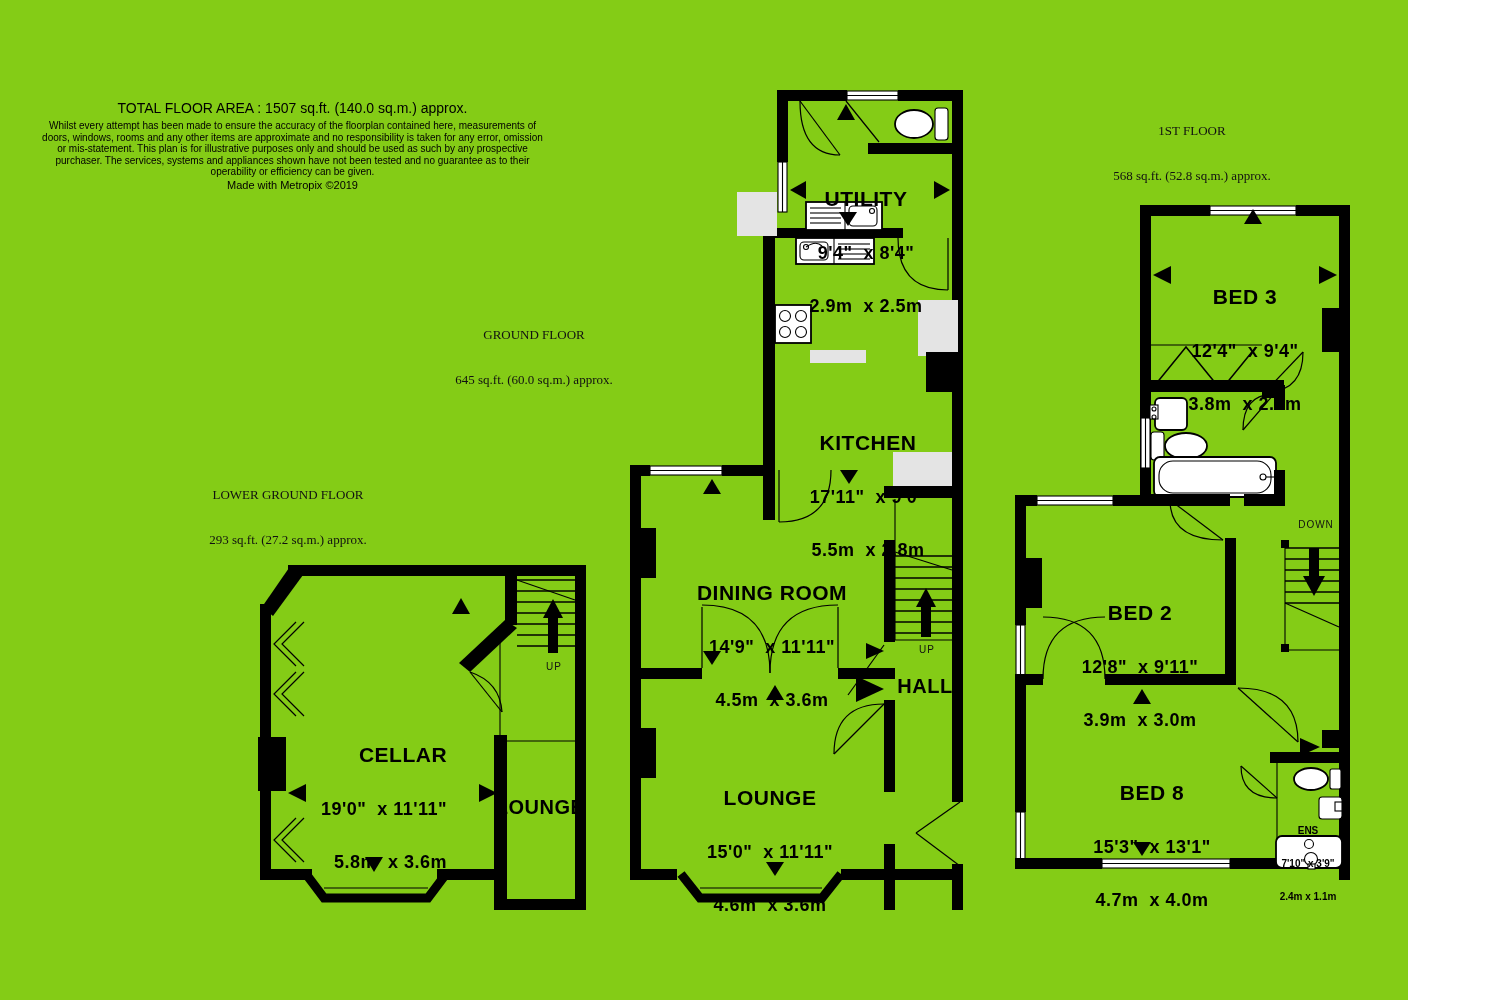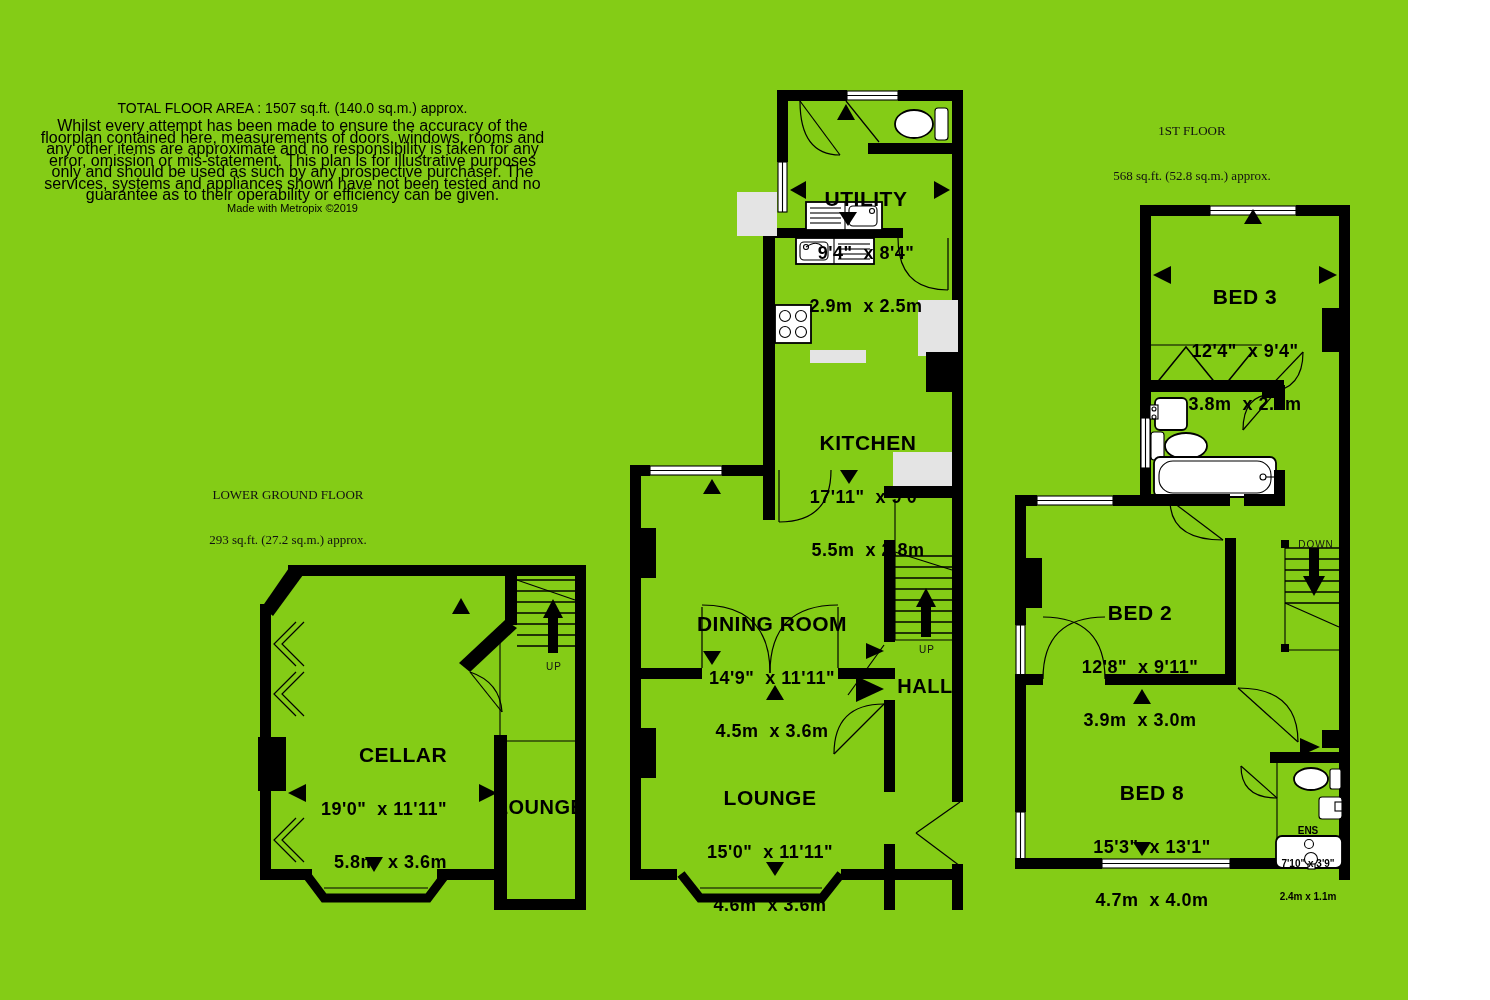--- a/index.html
+++ b/index.html
@@ -9,21 +9,21 @@
   .lbl{position:absolute;transform:translateX(-50%);text-align:center;white-space:pre;}
   .room-label{font-weight:bold;line-height:1.06;}
   .room-label .rn{font-size:21px;letter-spacing:.5px;}
   .room-label .rd{font-size:18px;letter-spacing:.5px;}
   .floor-label{font-size:13px;line-height:1.15;color:#111;font-family:Liberation Serif, serif;}
   .big-name{font-weight:bold;font-size:20px;letter-spacing:.5px;}
   .stair-txt{font-size:10px;letter-spacing:1px;color:#111;}
   .ens-label{font-weight:bold;font-size:10px;line-height:1.1;}
   #header-block{position:absolute;left:40px;top:100px;width:505px;text-align:center;}
   #header-block .ht{font-size:14px;margin-bottom:4px;}
-  #header-block .hd{font-size:16px;line-height:11.5px;}
+  #header-block .hd{font-size:10px;line-height:11.5px;}
   #header-block .hc{font-size:11px;margin-top:1px;}
   
   .w{fill:#000;}
   .thin{stroke:#000;stroke-width:1.5;fill:none;}
   .hair{stroke:#000;stroke-width:1.1;fill:none;}
   .door{stroke:#000;stroke-width:1.2;fill:none;}
   .fix{fill:#fff;stroke:#000;stroke-width:1.8;}
   .fix2{fill:#fff;stroke:#000;stroke-width:1.1;}
   .gray{fill:#e4e4e4;}
   .tri{fill:#000;}
@@ -335,36 +335,40 @@
   <div id="header-block">
     <div class="ht">TOTAL FLOOR AREA : 1507 sq.ft. (140.0 sq.m.) approx.</div>
     <div class="hd">Whilst every attempt has been made to ensure the accuracy of the floorplan contained here, measurements of doors, windows, rooms and any other items are approximate and no responsibility is taken for any error, omission or mis-statement. This plan is for illustrative purposes only and should be used as such by any prospective purchaser. The services, systems and appliances shown have not been tested and no guarantee as to their operability or efficiency can be given.</div>
     <div class="hc">Made with Metropix ©2019</div>
   </div>
 
   <div class="lbl floor-label" style="left:288px;top:458px;">
     <div>LOWER GROUND FLOOR</div>
     <div>293 sq.ft. (27.2 sq.m.) approx.</div>
   </div>
+  <div class="lbl floor-label" style="left:534px;top:298px;">
+    <div>GROUND FLOOR</div>
+    <div>645 sq.ft. (60.0 sq.m.) approx.</div>
+  </div>
   <div class="lbl floor-label" style="left:1192px;top:94px;">
     <div>1ST FLOOR</div>
     <div>568 sq.ft. (52.8 sq.m.) approx.</div>
   </div>
 
   <div class="lbl room-label" style="left:866px;top:154px;">
     <div class="rn">UTILITY</div>
     <div class="rd">9'4"  x 8'4"</div>
     <div class="rd">2.9m  x 2.5m</div>
   </div>
   <div class="lbl room-label" style="left:868px;top:398px;">
     <div class="rn">KITCHEN</div>
     <div class="rd">17'11"  x 9'0"</div>
     <div class="rd">5.5m  x 2.8m</div>
   </div>
-  <div class="lbl room-label" style="left:772px;top:579px;">
+  <div class="lbl room-label" style="left:772px;top:548px;">
     <div class="rn">DINING ROOM</div>
     <div class="rd">14'9"  x 11'11"</div>
     <div class="rd">4.5m  x 3.6m</div>
   </div>
   <div class="lbl room-label" style="left:770px;top:753px;">
     <div class="rn">LOUNGE</div>
     <div class="rd">15'0"  x 11'11"</div>
     <div class="rd">4.6m  x 3.6m</div>
   </div>
   <div class="lbl room-label" style="left:384px;top:710px;text-align:right;">
@@ -390,15 +394,15 @@
   <div class="lbl ens-label" style="left:1308px;top:803px;">
     <div>ENS</div>
     <div>7'10" x 3'9"</div>
     <div>2.4m x 1.1m</div>
   </div>
 
   <div class="lbl big-name" style="left:925px;top:675px;">HALL</div>
   <div class="lbl big-name" style="left:540px;top:796px;">LOUNGE</div>
   <div class="lbl stair-txt" style="left:927px;top:644px;">UP</div>
   <div class="lbl stair-txt" style="left:554px;top:661px;">UP</div>
-  <div class="lbl stair-txt" style="left:1316px;top:539px;">DOWN</div>
+  <div class="lbl stair-txt" style="left:1316px;top:519px;">DOWN</div>
 
 </div>
 
 </body></html>

